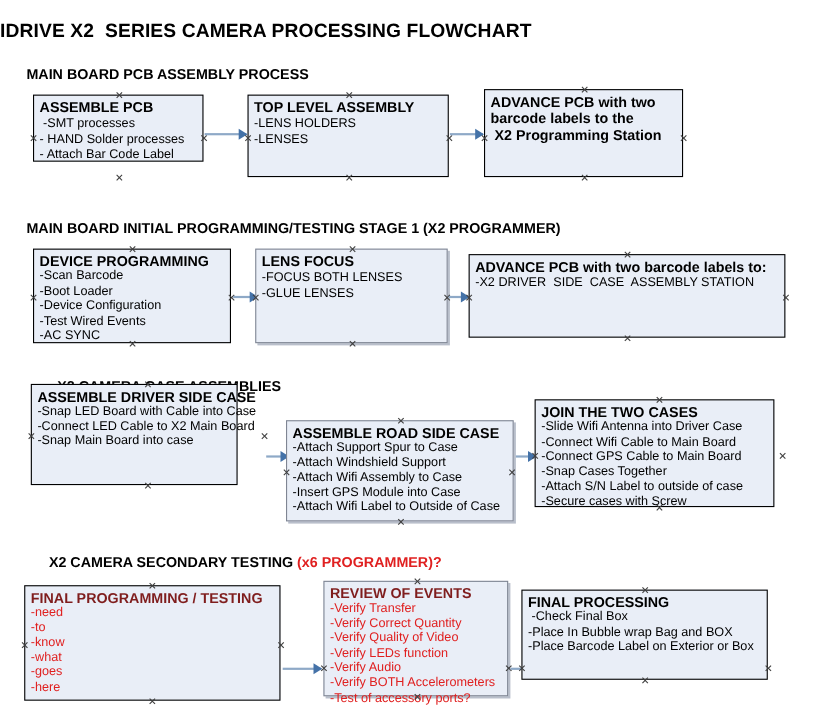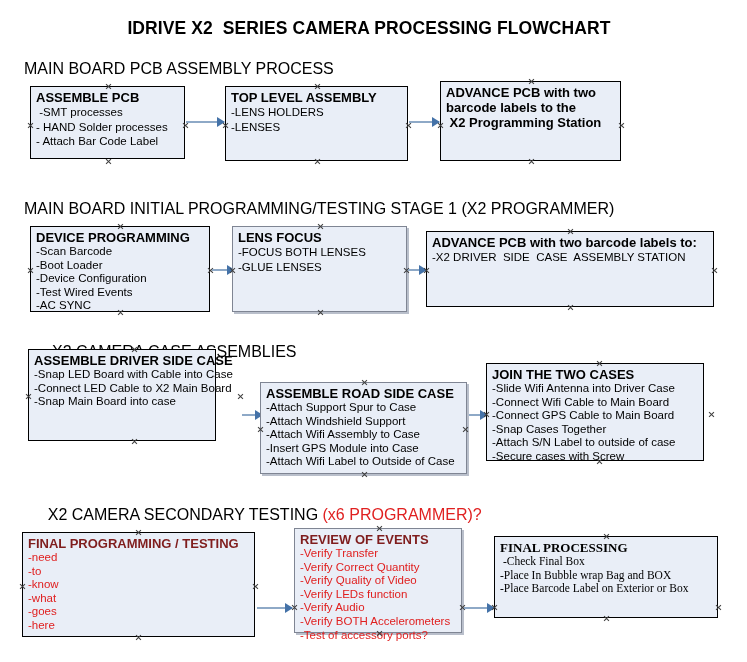--- a/index.html
+++ b/index.html
@@ -17,32 +17,31 @@
   #canvas {
     position: relative;
     width: 747px;
     height: 662px;
   }
 
   .doc-title {
     position: absolute;
     left: 0; top: 18px;
     width: 738px;
-    text-align: center;
     font-size: 17.5px;
     font-weight: bold;
     letter-spacing: 0.1px;
     color: #000;
     white-space: pre;
   }
 
   .section-heading {
     position: absolute;
-    font-size: 16px;
-    font-weight: normal;
+    font-size: 13px;
+    font-weight: bold;
     color: #000;
     white-space: pre;
     text-align: center;
   }
   .section-heading .accent {
     color: #e02020;
   }
 
   
   .node {
@@ -111,21 +110,21 @@
 </style>
 </head>
 <body>
 
 <div id="canvas">
 
   <div class="doc-title">IDRIVE X2  SERIES CAMERA PROCESSING FLOWCHART</div>
 
   <div class="section-heading" style="left:24px; top:60px;">MAIN BOARD PCB ASSEMBLY PROCESS</div>
 
-  <div class="node" style="left:30px; top:86px; width:155px; height:73px;">
+  <div class="node" style="left:30px; top:86px; width:155px; height:61px;">
     <div class="node-title">ASSEMBLE PCB</div>
     <div class="node-line"> -SMT processes</div>
     <div class="node-line">- HAND Solder processes</div>
     <div class="node-line">- Attach Bar Code Label</div>
     <span class="handle" style="left:74px; top:-4px;"></span>
     <span class="handle" style="left:-4px; top:35px;"></span>
     <span class="handle" style="left:74px; top:71px;"></span>
     <span class="handle" style="left:151px; top:35px;"></span>
   </div>
 
@@ -265,21 +264,21 @@
     <div class="node-line">-Verify BOTH Accelerometers</div>
     <div class="node-line">-Test of accessory ports?</div>
     <span class="handle" style="left:81px; top:-4px;"></span>
     <span class="handle" style="left:-4px; top:75px;"></span>
     <span class="handle" style="left:81px; top:101px;"></span>
     <span class="handle" style="left:164px; top:75px;"></span>
   </div>
 
   <div class="conn" style="left:464px; top:607px; width:30px;"></div>
 
-  <div class="node tight" style="left:494px; top:536px; width:224px; height:82px;font-family:Liberation Serif, serif;">
+  <div class="node tight" style="left:474px; top:536px; width:224px; height:82px;">
     <div class="node-title">FINAL PROCESSING</div>
     <div class="node-line"> -Check Final Box</div>
     <div class="node-line">-Place In Bubble wrap Bag and BOX</div>
     <div class="node-line">-Place Barcode Label on Exterior or Box</div>
     <span class="handle" style="left:108px; top:-4px;"></span>
     <span class="handle" style="left:-4px; top:67px;"></span>
     <span class="handle" style="left:108px; top:78px;"></span>
     <span class="handle" style="left:220px; top:67px;"></span>
   </div>
 

